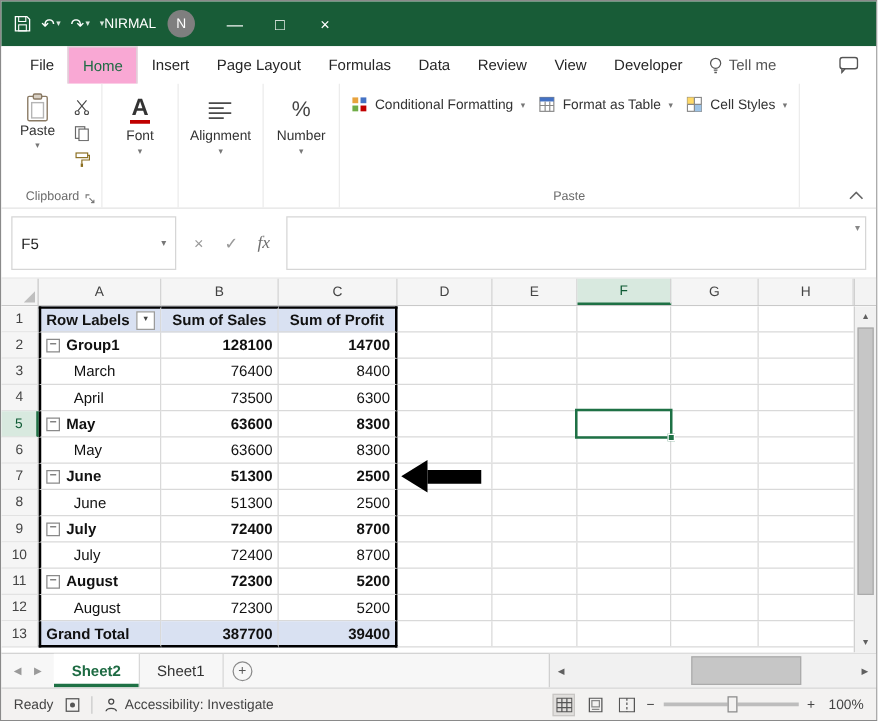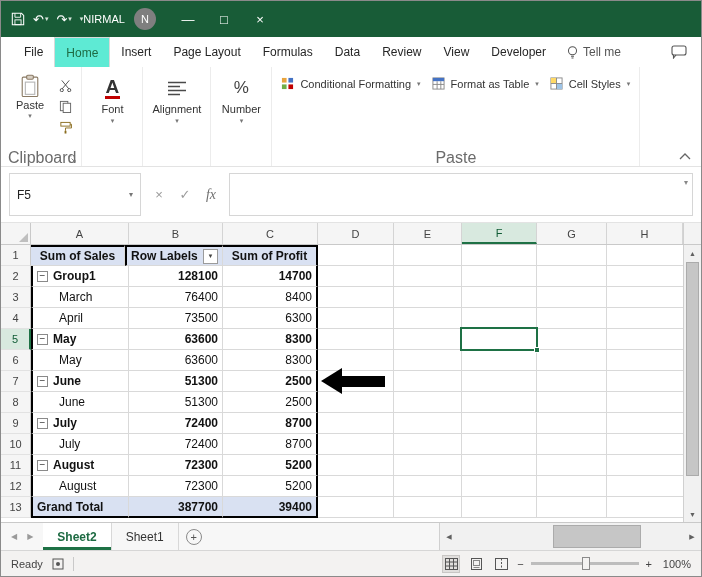--- a/index.html
+++ b/index.html
@@ -14,29 +14,29 @@
   .qcaret { font-size:7px; color:#d8e6dd; }
   .tb-title { flex:1; text-align:center; font-size:12px; letter-spacing:.2px; }
   .tb-user { font-size:11px; margin-right:9px; }
   .avatar { width:22px; height:22px; border-radius:50%; background:#7f7f7f; display:flex; align-items:center; justify-content:center; font-size:11px; margin-right:14px; }
   .winbtns { display:flex; height:100%; }
   .wbtn { width:36px; display:flex; align-items:center; justify-content:center; font-size:13px; }
 
   
   .tabrow { height:30px; flex:0 0 auto; background:#fff; display:flex; align-items:stretch; padding-left:12px; font-size:12px; color:#262626; }
   .mtab { padding:0 11px; display:flex; align-items:center; }
-  .mtab.active { border:1px solid #d9d9d9; border-bottom:none; color:#1E6B43; background:#5eead4; }
+  .mtab.active { border:1px solid #d9d9d9; border-bottom:none; color:#1E6B43; background:#f9a8d4; }
   .tellme { display:flex; align-items:center; gap:5px; color:#555; padding:0 10px; }
   .comment-btn { margin-left:auto; margin-right:14px; display:flex; align-items:center; }
 
   
   .ribbon { height:100px; flex:0 0 auto; background:#fff; border-bottom:1px solid #E3E3E3; display:flex; position:relative; padding-left:2px; }
   .rgroup { display:flex; flex-direction:column; border-right:1px solid #ECECEC; padding:2px 5px 0; position:relative; }
   .rg-body { flex:1; display:flex; }
-  .rg-label { height:17px; font-size:16px; color:#6b6b6b; display:flex; align-items:center; justify-content:center; position:relative; width:100%; }
+  .rg-label { height:17px; font-size:10px; color:#6b6b6b; display:flex; align-items:center; justify-content:center; position:relative; width:100%; }
   .launcher { position:absolute; right:0; bottom:3px; }
   .bigbtn { width:44px; display:flex; flex-direction:column; align-items:center; padding-top:5px; font-size:11px; color:#333; gap:1px; }
   .minicol { display:flex; flex-direction:column; gap:6px; padding:9px 2px 0 4px; }
   .mini { width:18px; height:15px; display:flex; align-items:center; justify-content:center; }
   .colbtn { min-width:50px; display:flex; flex-direction:column; align-items:center; padding:6px 4px 0; font-size:11px; color:#333; gap:2px; }
   .colbtn .bic { height:26px; display:flex; align-items:center; justify-content:center; }
   .lblrow { display:flex; align-items:center; gap:3px; }
   .fonticon { font-size:19px; font-weight:bold; color:#333; border-bottom:3px solid #C00000; line-height:1.05; padding:0 1px; }
   .pcticon { font-size:17px; color:#444; }
   .stylecol { display:flex; flex-direction:row; justify-content:flex-start; padding-top:4px; gap:3px; }
@@ -353,27 +353,27 @@
     <div class="ch wG">G</div>
     <div class="ch wH">H</div>
     <div class="ch-stub"></div>
   </div>
 
   <div class="gridwrap">
     <div class="rowsarea">
 
       <div class="grow">
         <div class="gut">1</div>
-        <div class="cell cB pt ph hc">Sum of Sales</div>
         <div class="cell cA pl pt ph spread">
           <span>Row Labels</span>
           <span class="filterbtn">
               <span>▼</span>
             </span>
         </div>
+        <div class="cell cB pt ph hc">Sum of Sales</div>
         <div class="cell cC pt ph pr hc">Sum of Profit</div>
         <div class="cell rest"></div>
       </div>
 
       <div class="grow">
         <div class="gut">2</div>
         <div class="cell cA pl bold">
           <span class="mbox">−</span>
           <span>Group1</span>
         </div>
@@ -538,20 +538,27 @@
 
   <div class="statusbar">
     <span>Ready</span>
     <span>
       <svg width="12" height="12" viewBox="0 0 12 12">
           <rect x="1" y="1" width="10" height="10" fill="none" stroke="#555"></rect>
           <circle cx="6" cy="6" r="2" fill="#555"></circle>
         </svg>
     </span>
     <span class="sdiv"></span>
+    <span class="acc">
+      <svg width="12" height="12" viewBox="0 0 12 12">
+          <circle cx="6" cy="3.2" r="2" fill="none" stroke="#444"></circle>
+          <path d="M1.8 11c.6-3.2 7.8-3.2 8.4 0" fill="none" stroke="#444"></path>
+        </svg>
+      <span>Accessibility: Investigate</span>
+    </span>
     <div class="sb-right">
       <span class="viewbtn on">
         <svg width="13" height="12" viewBox="0 0 13 12">
             <rect x="0.5" y="0.5" width="12" height="11" fill="none" stroke="#555"></rect>
             <path d="M0.5 4h12M0.5 8h12M4.5 0.5v11M8.5 0.5v11" stroke="#555"></path>
           </svg>
       </span>
       <span class="viewbtn">
         <svg width="13" height="12" viewBox="0 0 13 12">
             <rect x="1.5" y="0.5" width="10" height="11" fill="none" stroke="#555"></rect>

